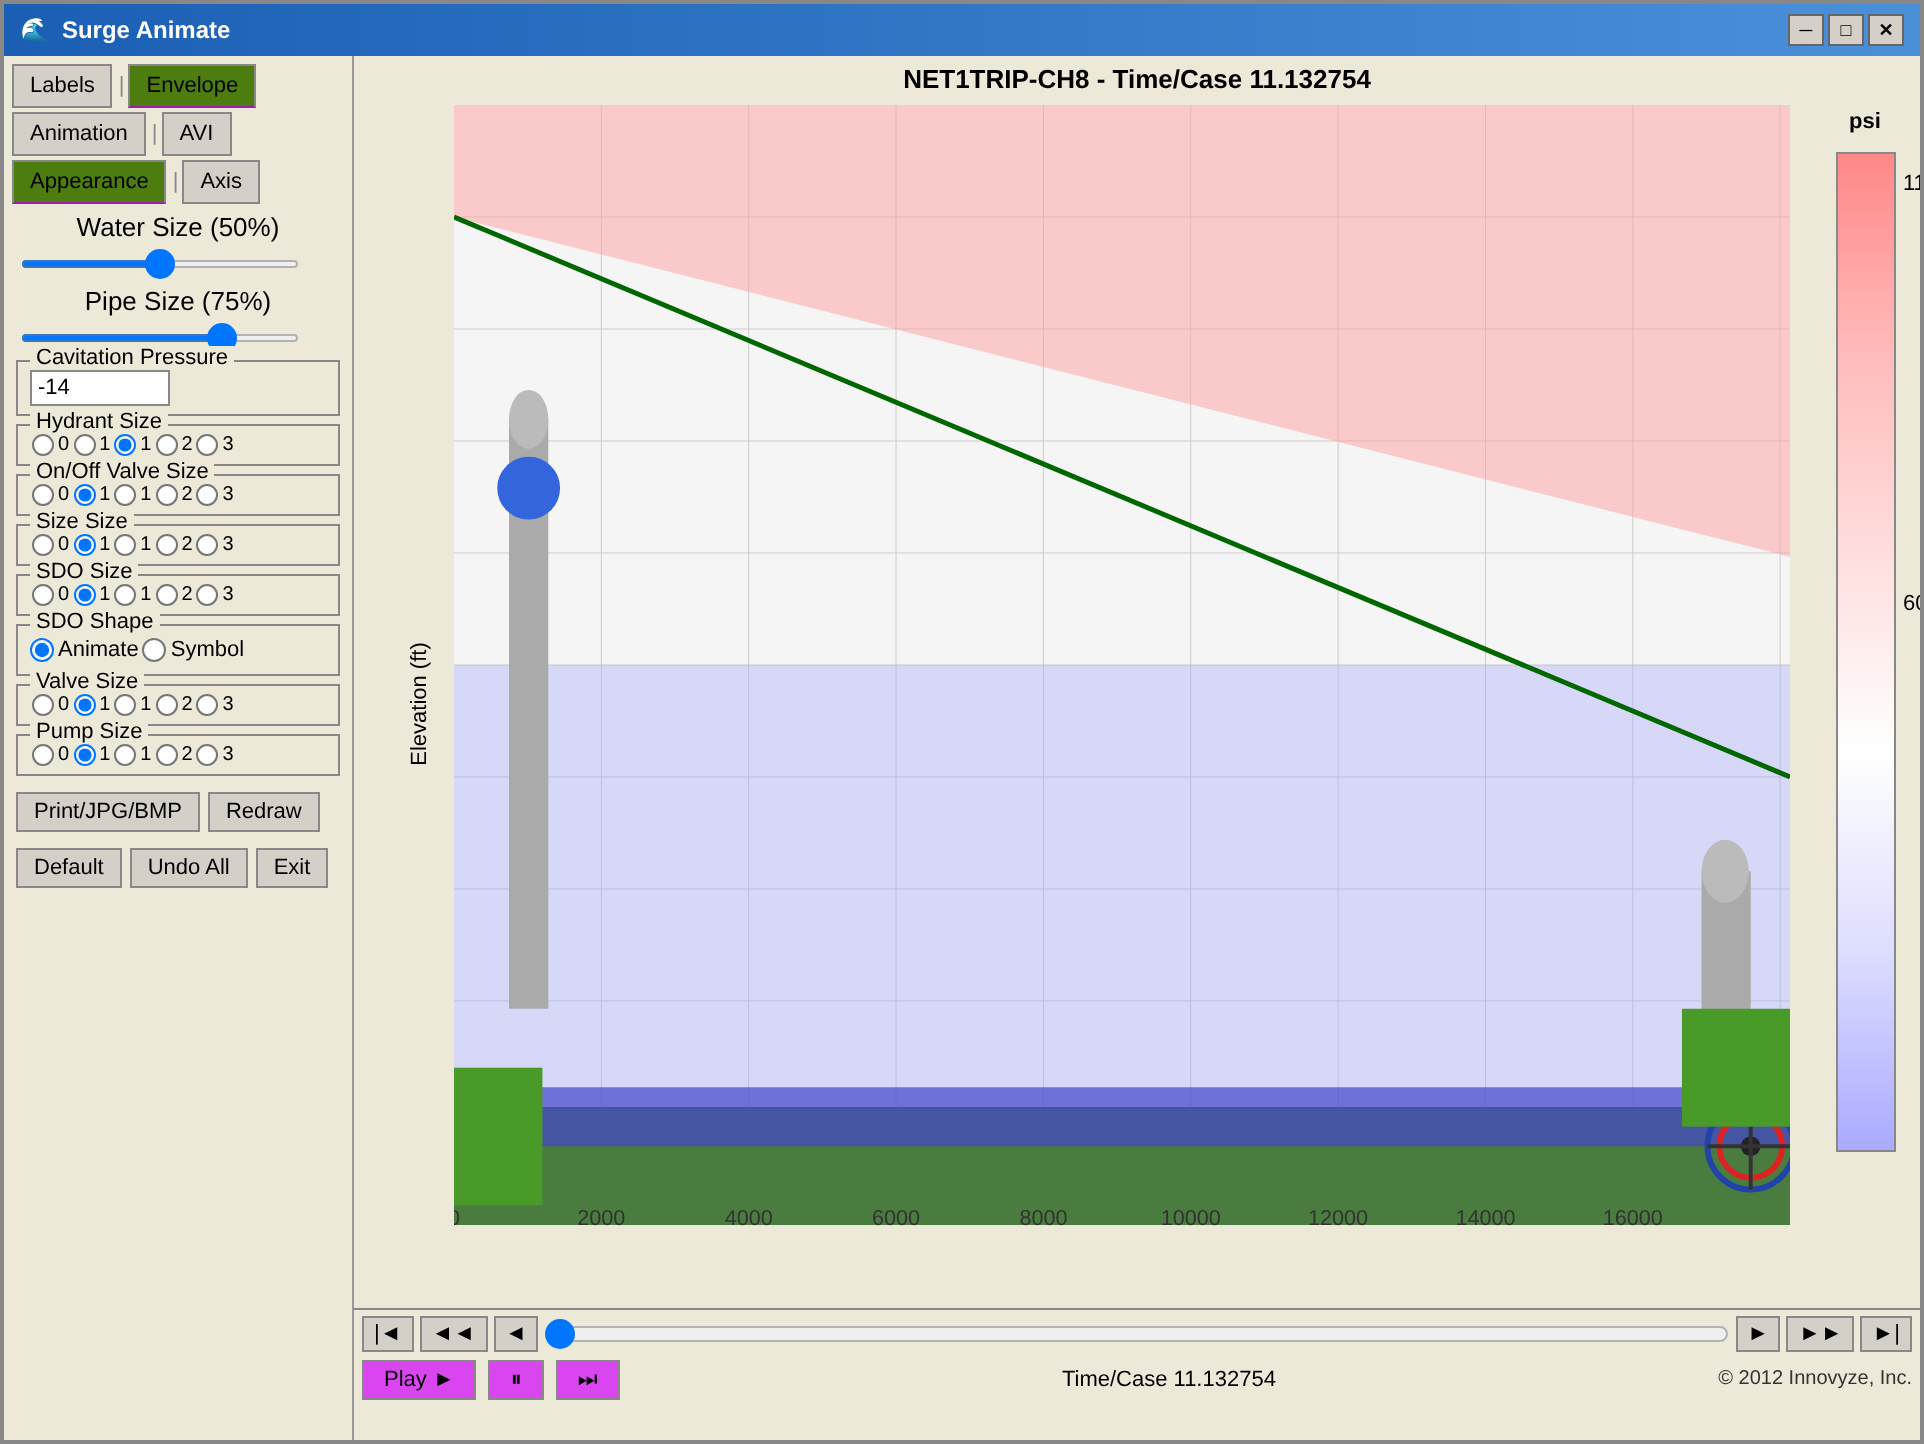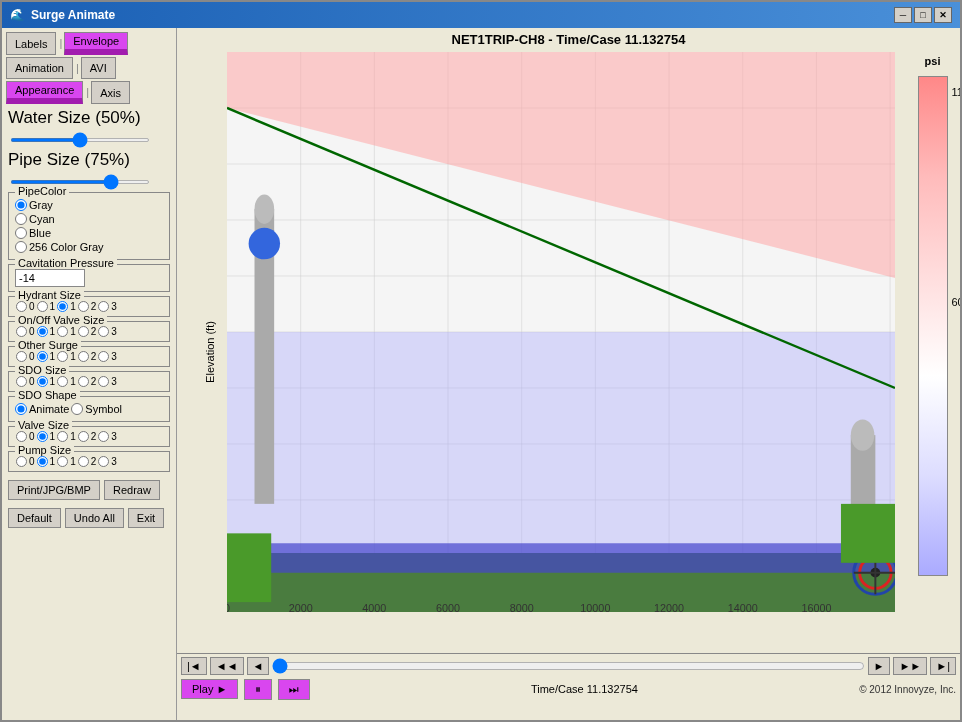--- a/index.html
+++ b/index.html
@@ -71,33 +71,34 @@
     }
     .tab-btn {
       background: #d4d0c8;
       border: 1px solid #888;
       padding: 2px 8px;
       cursor: pointer;
       font-size: 11px;
       margin-right: 1px;
     }
     .tab-btn.active {
-      background: #d946ef;
-      border-bottom: 6px solid #a21caf;
+      background: #4d7c0f;
+      border-bottom: 1px solid #a21caf;
       font-weight: normal;
     }
     .tab-separator {
       color: #888;
       padding: 0 2px;
       line-height: 22px;
     }
     .section-label {
-      font-size: 17px;
+      font-size: 13px;
       margin: 4px 2px 2px 2px;
       color: #000;
+      text-align: center;
     }
     .slider-container {
       padding: 2px 4px;
     }
     .slider-input {
       width: 140px;
       height: 4px;
       margin: 2px 0;
       cursor: pointer;
     }
@@ -284,39 +285,20 @@
       <div class="section-label">Water Size (50%)</div>
       <div class="slider-container">
         <input type="range" class="slider-input" min="0" max="100" value="50" style="">
       </div>
 
       <div class="section-label">Pipe Size (75%)</div>
       <div class="slider-container">
         <input type="range" class="slider-input" min="0" max="100" value="75" style="">
       </div>
 
-      <div class="group-box">
-        <span class="group-box-title">PipeColor</span>
-        <div class="radio-row">
-          <input type="radio" name="pipecolor" checked="" style="">
-          <label>Gray</label>
-        </div>
-        <div class="radio-row">
-          <input type="radio" name="pipecolor" style="">
-          <label>Cyan</label>
-        </div>
-        <div class="radio-row">
-          <input type="radio" name="pipecolor" style="">
-          <label>Blue</label>
-        </div>
-        <div class="radio-row">
-          <input type="radio" name="pipecolor" style="">
-          <label>256 Color Gray</label>
-        </div>
-      </div>
 
       <div class="group-box">
         <span class="group-box-title">Cavitation Pressure</span>
         <input type="text" class="text-input" value="-14" style="">
       </div>
 
       <div class="group-box">
         <span class="group-box-title">Hydrant Size</span>
         <div class="size-radio-row">
           <input type="radio" name="hydrant" style="">
@@ -342,21 +324,21 @@
           <input type="radio" name="onoff" style="">
             <label>1</label>
           <input type="radio" name="onoff" style="">
             <label>2</label>
           <input type="radio" name="onoff" style="">
             <label>3</label>
         </div>
       </div>
 
       <div class="group-box">
-        <span class="group-box-title">Other Surge</span>
+        <span class="group-box-title">Size Size</span>
         <div class="size-radio-row">
           <input type="radio" name="other" style="">
             <label>0</label>
           <input type="radio" name="other" checked="" style="">
             <label>1</label>
           <input type="radio" name="other" style="">
             <label>1</label>
           <input type="radio" name="other" style="">
             <label>2</label>
           <input type="radio" name="other" style="">

